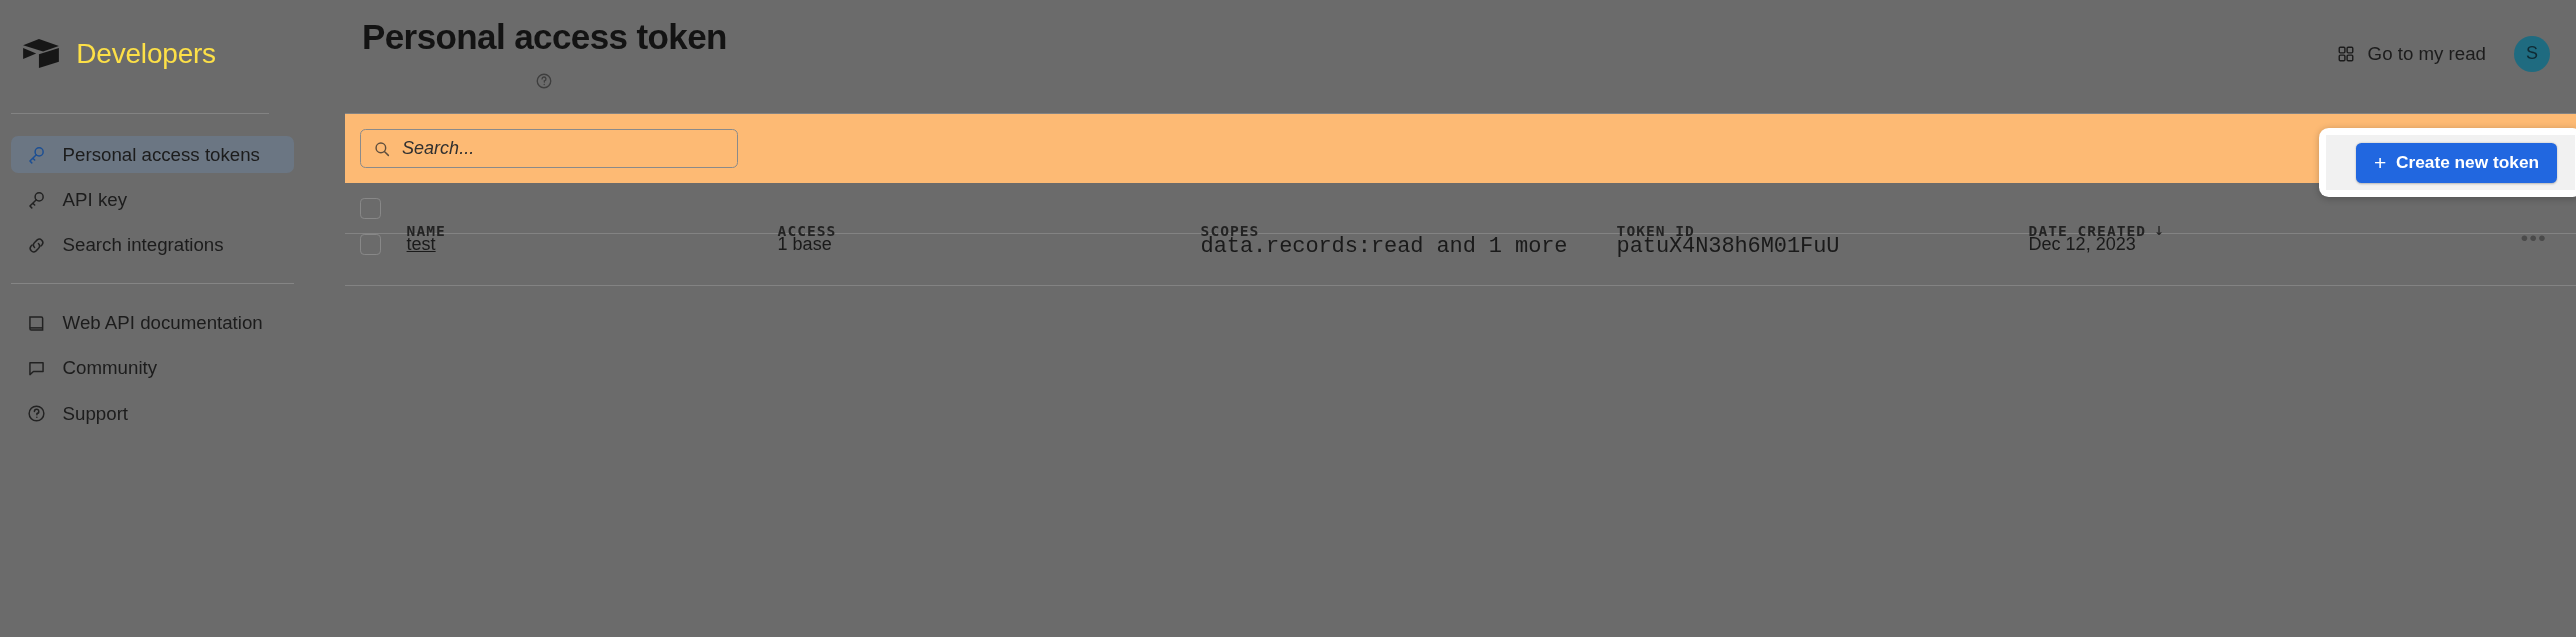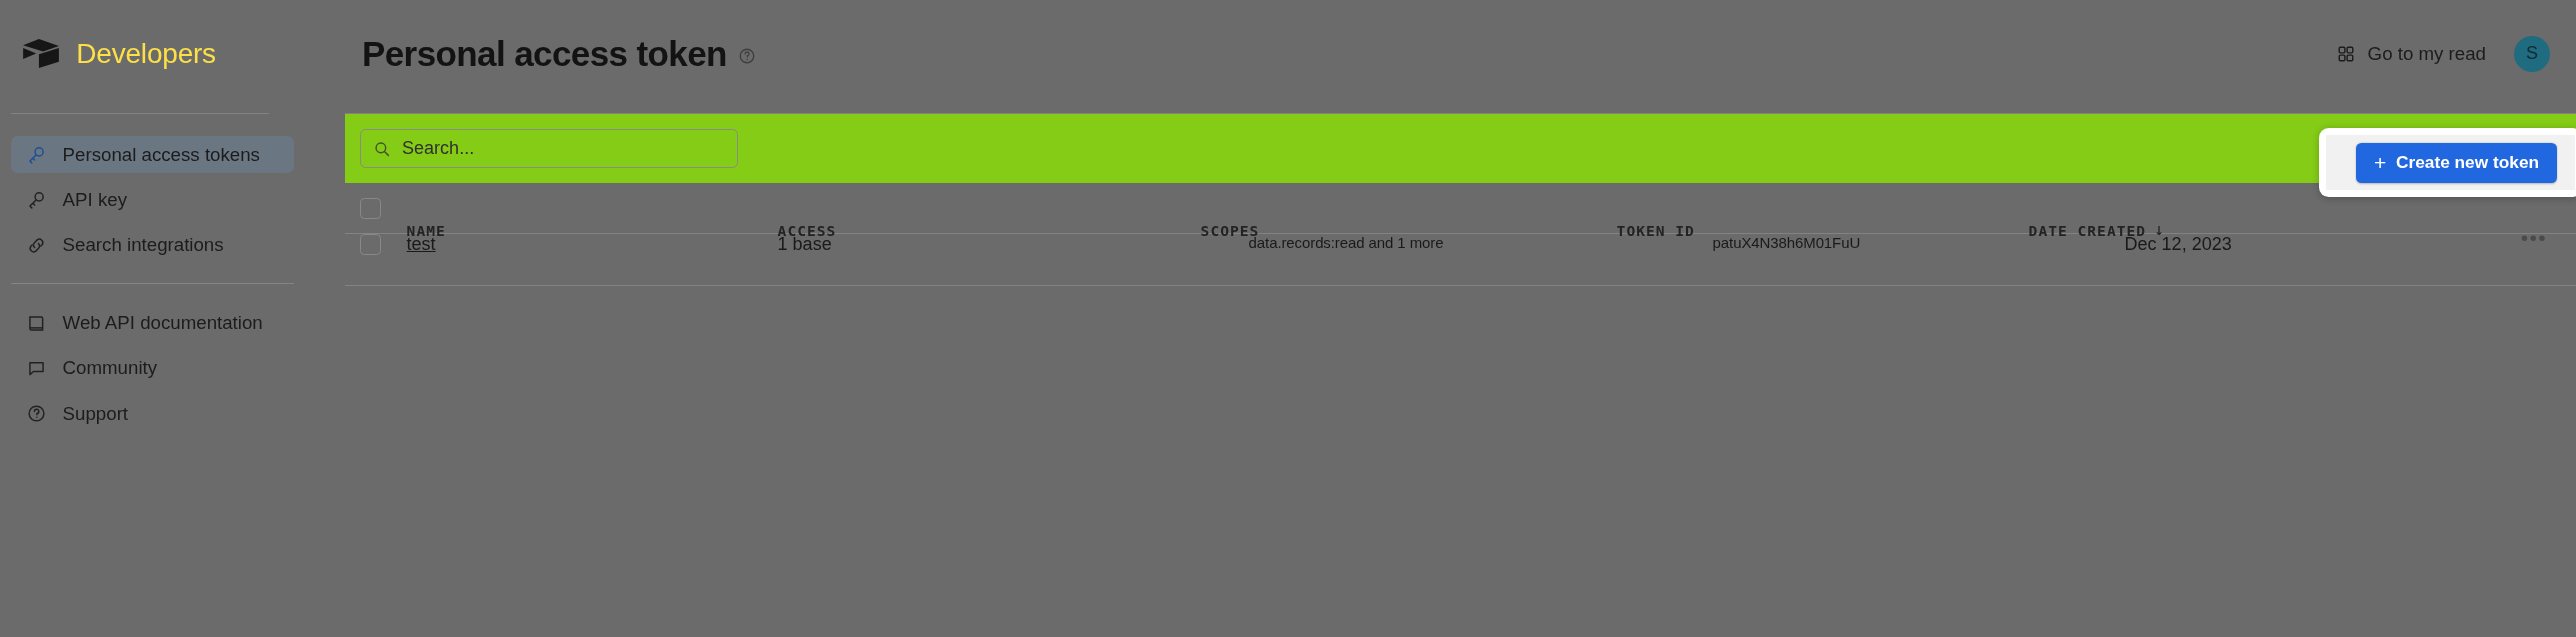--- a/index.html
+++ b/index.html
@@ -26,20 +26,21 @@
     display: flex; align-items: center; gap: 15.3px;
     margin-left: 21px; width: 298px;
   }
   .brand-logo { width: 40px; height: 33px; display: block; }
   .brand-text {
     font-size: 28px; color: #fde047; letter-spacing: -0.2px;
   }
   .page-title-wrap {
     display: flex; align-items: center; gap: 11px;
     margin-left: 43px;
+    flex-direction: column;
   }
   .page-title {
     font-size: 35px; font-weight: bold; color: #131313;
     letter-spacing: -0.6px;
   }
   .title-help { width: 18px; height: 18px; opacity: .55; display:block; margin-top: 4.2px;}
   .header-right {
     margin-left: auto; display: flex; align-items: center; gap: 28px;
     margin-right: 26px;
   }
@@ -84,22 +85,22 @@
   }
 
   
   .main {
     position: absolute; left: 345px; top: 114px;
     width: 2231px; height: 524px;
   }
   .toolbar {
     position: relative;
     height: 69px;
-    background: #84cc16;
-    display: flex; align-items: center;
+    background: #fdba74;
+    display: flex; align-items: center; font-style: italic;
   }
   .search-box {
     margin-left: 14.6px;
     width: 378px; height: 39px;
     border: 0.7px solid #8a8a8a;
     border-radius: 5.5px;
     display: flex; align-items: center; gap: 11px;
     padding: 0 12.5px;
     background: transparent;
   }
@@ -134,21 +135,21 @@
   .col-menu   { flex: 1; display: flex; justify-content: flex-end; padding-right: 29px; }
 
   .th {
     font-family: "DejaVu Sans Mono", monospace;
     font-size: 14.6px; font-weight: bold; letter-spacing: 1px;
     color: #232323;
     display: flex; align-items: center; gap: 8.3px; margin-top: 44px;
   }
   .sort-arrow { font-size: 16.6px; font-weight: normal; line-height: 1; }
   .td { font-size: 18px; color: #1a1a1a; }
-  .td.mono { font-family: Liberation Sans, sans-serif; font-size: 15px; letter-spacing: -0.1px; margin-left: 48px; }
+  .td.mono { font-family: Liberation Mono, monospace; font-size: 22px; letter-spacing: -0.1px; }
   .name-link { text-decoration: underline; cursor: pointer; color:#1a1a1a; }
   .dots { font-size: 21px; color: #4a4a4a; letter-spacing: 1.4px; line-height: 7px; cursor: pointer; }
 
   
   .spotlight {
     position: absolute;
     left: 2319px; top: 128px;
     width: 263px; height: 69px;
     background: #ffffff;
     border-radius: 9.7px;

